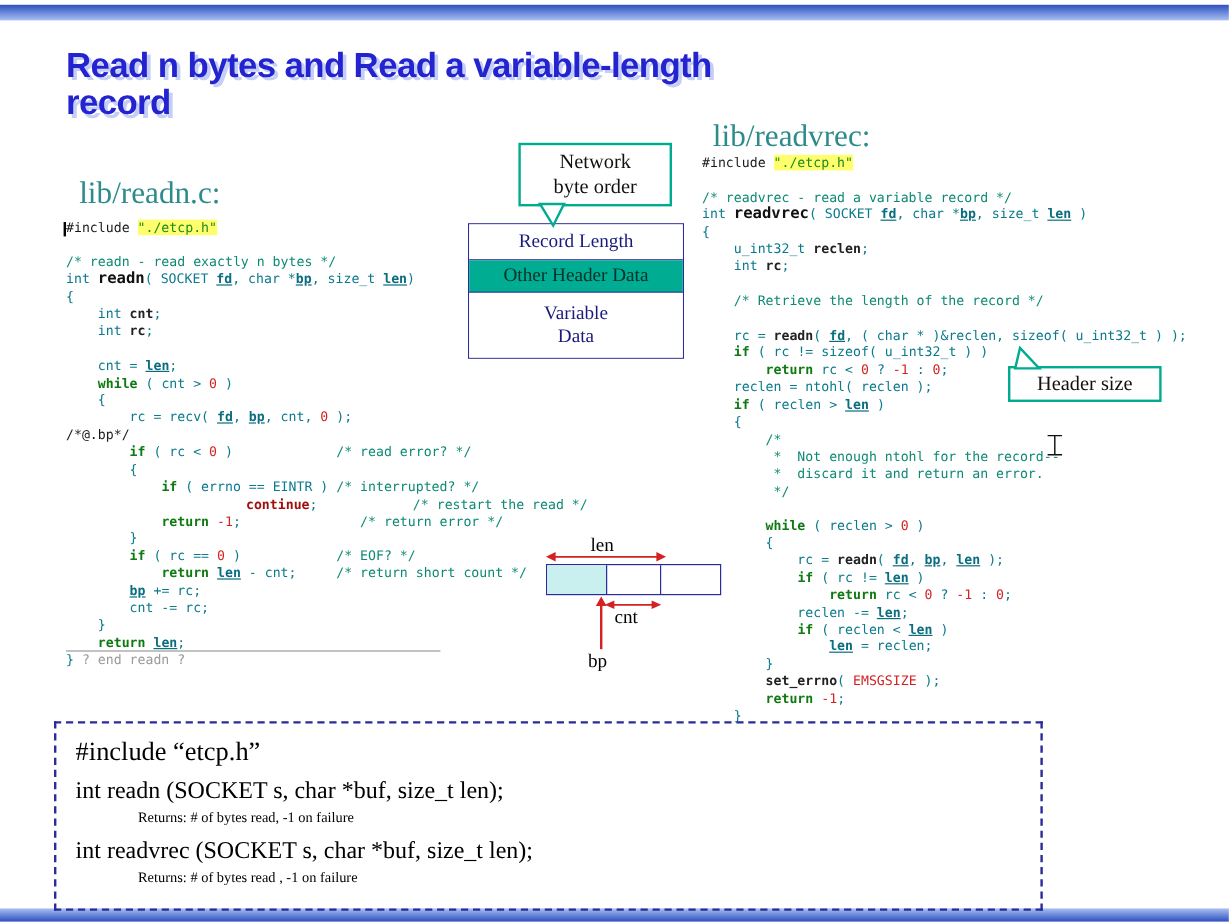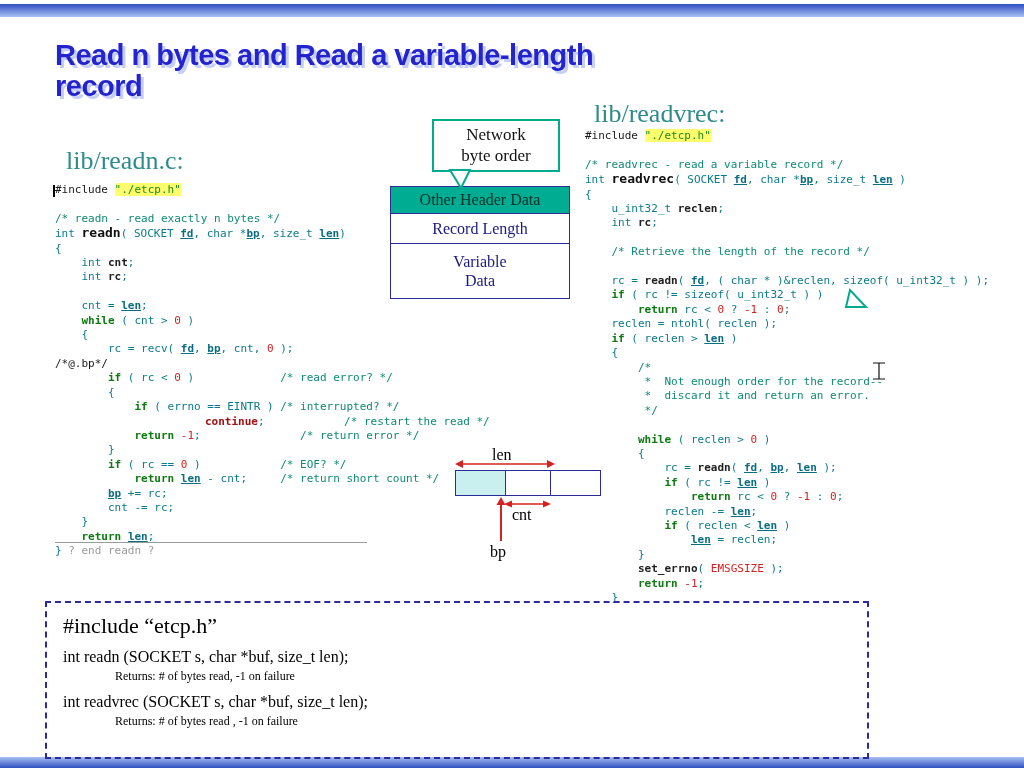--- a/index.html
+++ b/index.html
@@ -67,21 +67,21 @@
   #buffer-cell3 { flex:1; }
 
   .buf-label { position:absolute; font-size:16px; color:#000; }
   #len-label { left:492px; top:446px; }
   #cnt-label { left:512px; top:506px; }
   #bp-label  { left:490px; top:543px; }
 
   .proto-box { position:absolute; left:45px; top:601px; width:824px; height:158px;
                border:2px dashed #2b2b99; padding:8px 16px; color:#000; }
   .proto-include { font-size:22px; margin-top:2px; }
-  .proto-line { font-size:16px; margin-top:9px; }
+  .proto-line { font-size:20px; margin-top:9px; }
   .proto-returns { font-size:12px; margin-left:52px; margin-top:3px; }
 
   .overlay { position:absolute; left:0; top:0; width:1024px; height:768px; pointer-events:none; }
 </style>
 </head>
 <body>
 
 <div class="stage">
 
   <div class="bar bar-top"></div>
@@ -136,44 +136,45 @@
       <div class="cl">&nbsp;</div>
       <div class="cl"><span class="t-c">    /* Retrieve the length of the record */</span></div>
       <div class="cl">&nbsp;</div>
       <div class="cl"><span class="t-d">    rc = </span><span class="t-b">readn</span><span class="t-d">( </span><span class="t-p">fd</span><span class="t-d">, ( char * )&amp;reclen, sizeof( u_int32_t ) );</span></div>
       <div class="cl"><span class="t-d">    </span><span class="t-k">if</span><span class="t-d"> ( rc != sizeof( u_int32_t ) )</span></div>
       <div class="cl"><span class="t-d">        </span><span class="t-k">return</span><span class="t-d"> rc &lt; </span><span class="t-n">0</span><span class="t-d"> ? </span><span class="t-n">-1</span><span class="t-d"> : </span><span class="t-n">0</span><span class="t-d">;</span></div>
       <div class="cl"><span class="t-d">    reclen = ntohl( reclen );</span></div>
       <div class="cl"><span class="t-d">    </span><span class="t-k">if</span><span class="t-d"> ( reclen &gt; </span><span class="t-p">len</span><span class="t-d"> )</span></div>
       <div class="cl"><span class="t-d">    {</span></div>
       <div class="cl"><span class="t-c">        /*</span></div>
-      <div class="cl"><span class="t-c">         *  Not enough order for the record--</span></div>
+      <div class="cl"><span class="t-c">         *  Not enough ntohl for the record--</span></div>
       <div class="cl"><span class="t-c">         *  discard it and return an error.</span></div>
       <div class="cl"><span class="t-c">         */</span></div>
       <div class="cl">&nbsp;</div>
       <div class="cl"><span class="t-d">        </span><span class="t-k">while</span><span class="t-d"> ( reclen &gt; </span><span class="t-n">0</span><span class="t-d"> )</span></div>
       <div class="cl"><span class="t-d">        {</span></div>
       <div class="cl"><span class="t-d">            rc = </span><span class="t-b">readn</span><span class="t-d">( </span><span class="t-p">fd</span><span class="t-d">, </span><span class="t-p">bp</span><span class="t-d">, </span><span class="t-p">len</span><span class="t-d"> );</span></div>
       <div class="cl"><span class="t-d">            </span><span class="t-k">if</span><span class="t-d"> ( rc != </span><span class="t-p">len</span><span class="t-d"> )</span></div>
       <div class="cl"><span class="t-d">                </span><span class="t-k">return</span><span class="t-d"> rc &lt; </span><span class="t-n">0</span><span class="t-d"> ? </span><span class="t-n">-1</span><span class="t-d"> : </span><span class="t-n">0</span><span class="t-d">;</span></div>
       <div class="cl"><span class="t-d">            reclen -= </span><span class="t-p">len</span><span class="t-d">;</span></div>
       <div class="cl"><span class="t-d">            </span><span class="t-k">if</span><span class="t-d"> ( reclen &lt; </span><span class="t-p">len</span><span class="t-d"> )</span></div>
       <div class="cl"><span class="t-d">                </span><span class="t-p">len</span><span class="t-d"> = reclen;</span></div>
       <div class="cl"><span class="t-d">        }</span></div>
       <div class="cl"><span class="t-d">        </span><span class="t-b">set_errno</span><span class="t-d">( </span><span class="t-n">EMSGSIZE</span><span class="t-d"> );</span></div>
       <div class="cl"><span class="t-d">        </span><span class="t-k">return</span><span class="t-d"> </span><span class="t-n">-1</span><span class="t-d">;</span></div>
       <div class="cl"><span class="t-d">    }</span></div>
     </div>
 
   <div class="callout" id="callout-network">Network
 byte order</div>
+  <div class="callout" id="callout-header">Header size</div>
 
   <div class="record-diagram">
+    <div class="record-row" id="record-row1">Record Length</div>
     <div class="record-row" id="record-row2">Other Header Data</div>
-    <div class="record-row" id="record-row1">Record Length</div>
     <div class="record-row" id="record-row3">Variable
 Data</div>
   </div>
 
   <div class="buf-label" id="len-label">len</div>
   <div class="buffer-box">
     <div class="buffer-cell" id="buffer-cell1"></div>
     <div class="buffer-cell" id="buffer-cell2"></div>
     <div class="buffer-cell" id="buffer-cell3"></div>
   </div>

